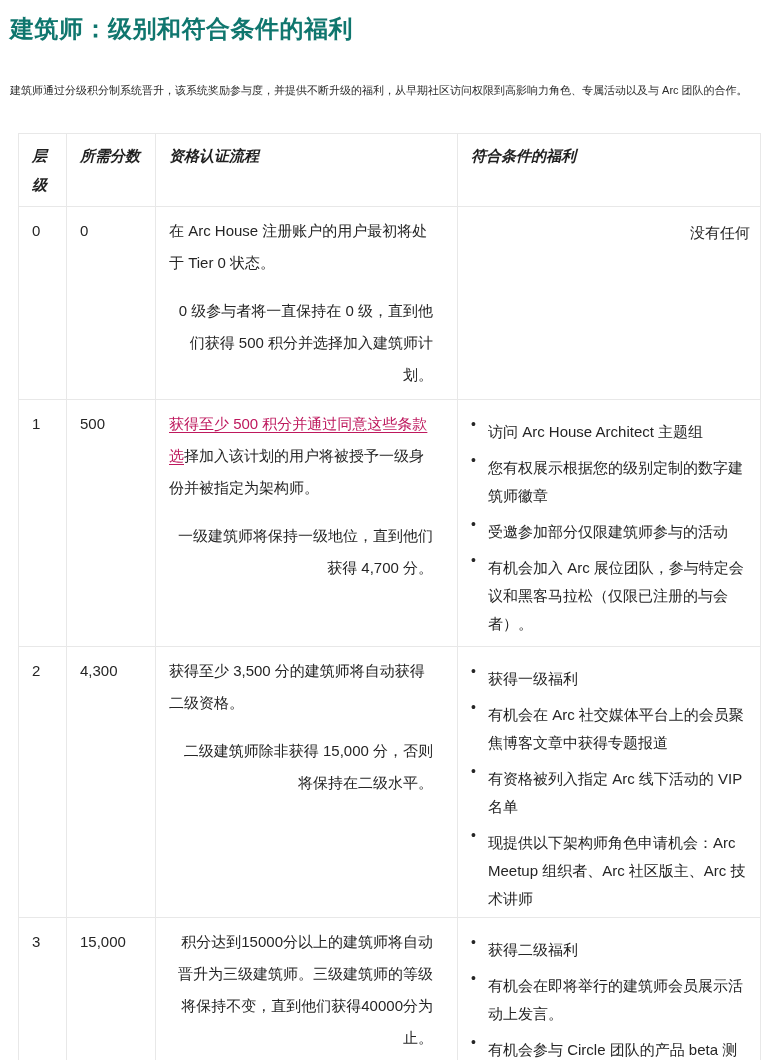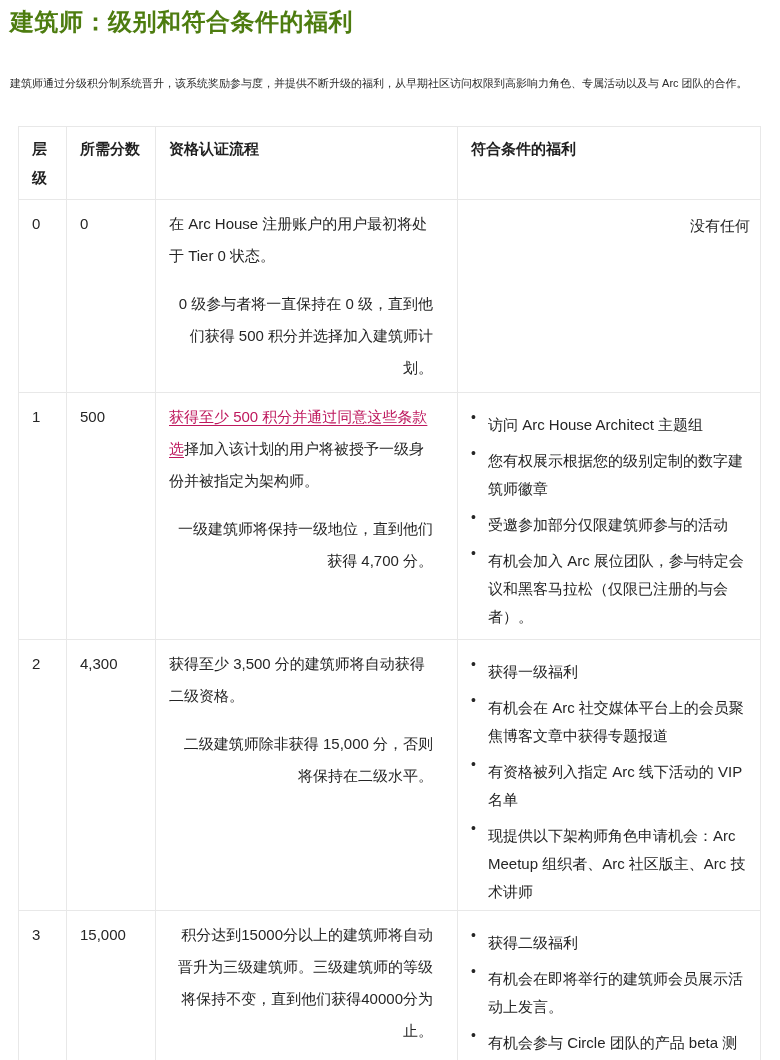--- a/index.html
+++ b/index.html
@@ -6,42 +6,42 @@
   body {
     width:780px; height:1060px; overflow:hidden; background:#ffffff;
     font-family:"Liberation Sans","DejaVu Sans",sans-serif;
     color:#252525;
     -webkit-font-smoothing:antialiased;
   }
   .page { padding:0 10px; }
 
   .doc-title {
     font-size:24px; line-height:30px; font-weight:700;
-    color:#4d7c0f; margin:7px 0 0 0; letter-spacing:0.5px;
+    color:#0f766e; margin:14px 0 0 0; letter-spacing:0.5px;
   }
   .intro {
     font-size:11px; line-height:33px; color:#2b2b2b;
     margin:30px 0 0 0;
   }
 
   table.tier-table {
     border-collapse:collapse; table-layout:fixed;
     width:742px; margin:26px 0 0 8px;
   }
   .tier-table th, .tier-table td {
     border:1px solid #e8e8e8;
     vertical-align:top; text-align:left;
     font-size:15px; color:#252525;
     word-break:break-word;
   }
   .tier-table th {
     font-weight:700; line-height:29px;
     padding:7px 10px 7px 13px; color:#1f1f1f;
   }
-  thead tr { height:73px; }
+  thead tr { height:73px;font-style:italic; }
   tbody tr:nth-child(1) { height:158px; }
   tbody tr:nth-child(2) { height:247px; }
   tbody tr:nth-child(3) { height:244px; }
   tbody tr:nth-child(4) { height:154px; }
   tbody tr:nth-child(5) { height:60px; }
 
   td.cell-tier, td.cell-points {
     padding:8px 10px 8px 13px; line-height:32px;
   }
   td.cell-process { padding:8px 24px 8px 13px; }

